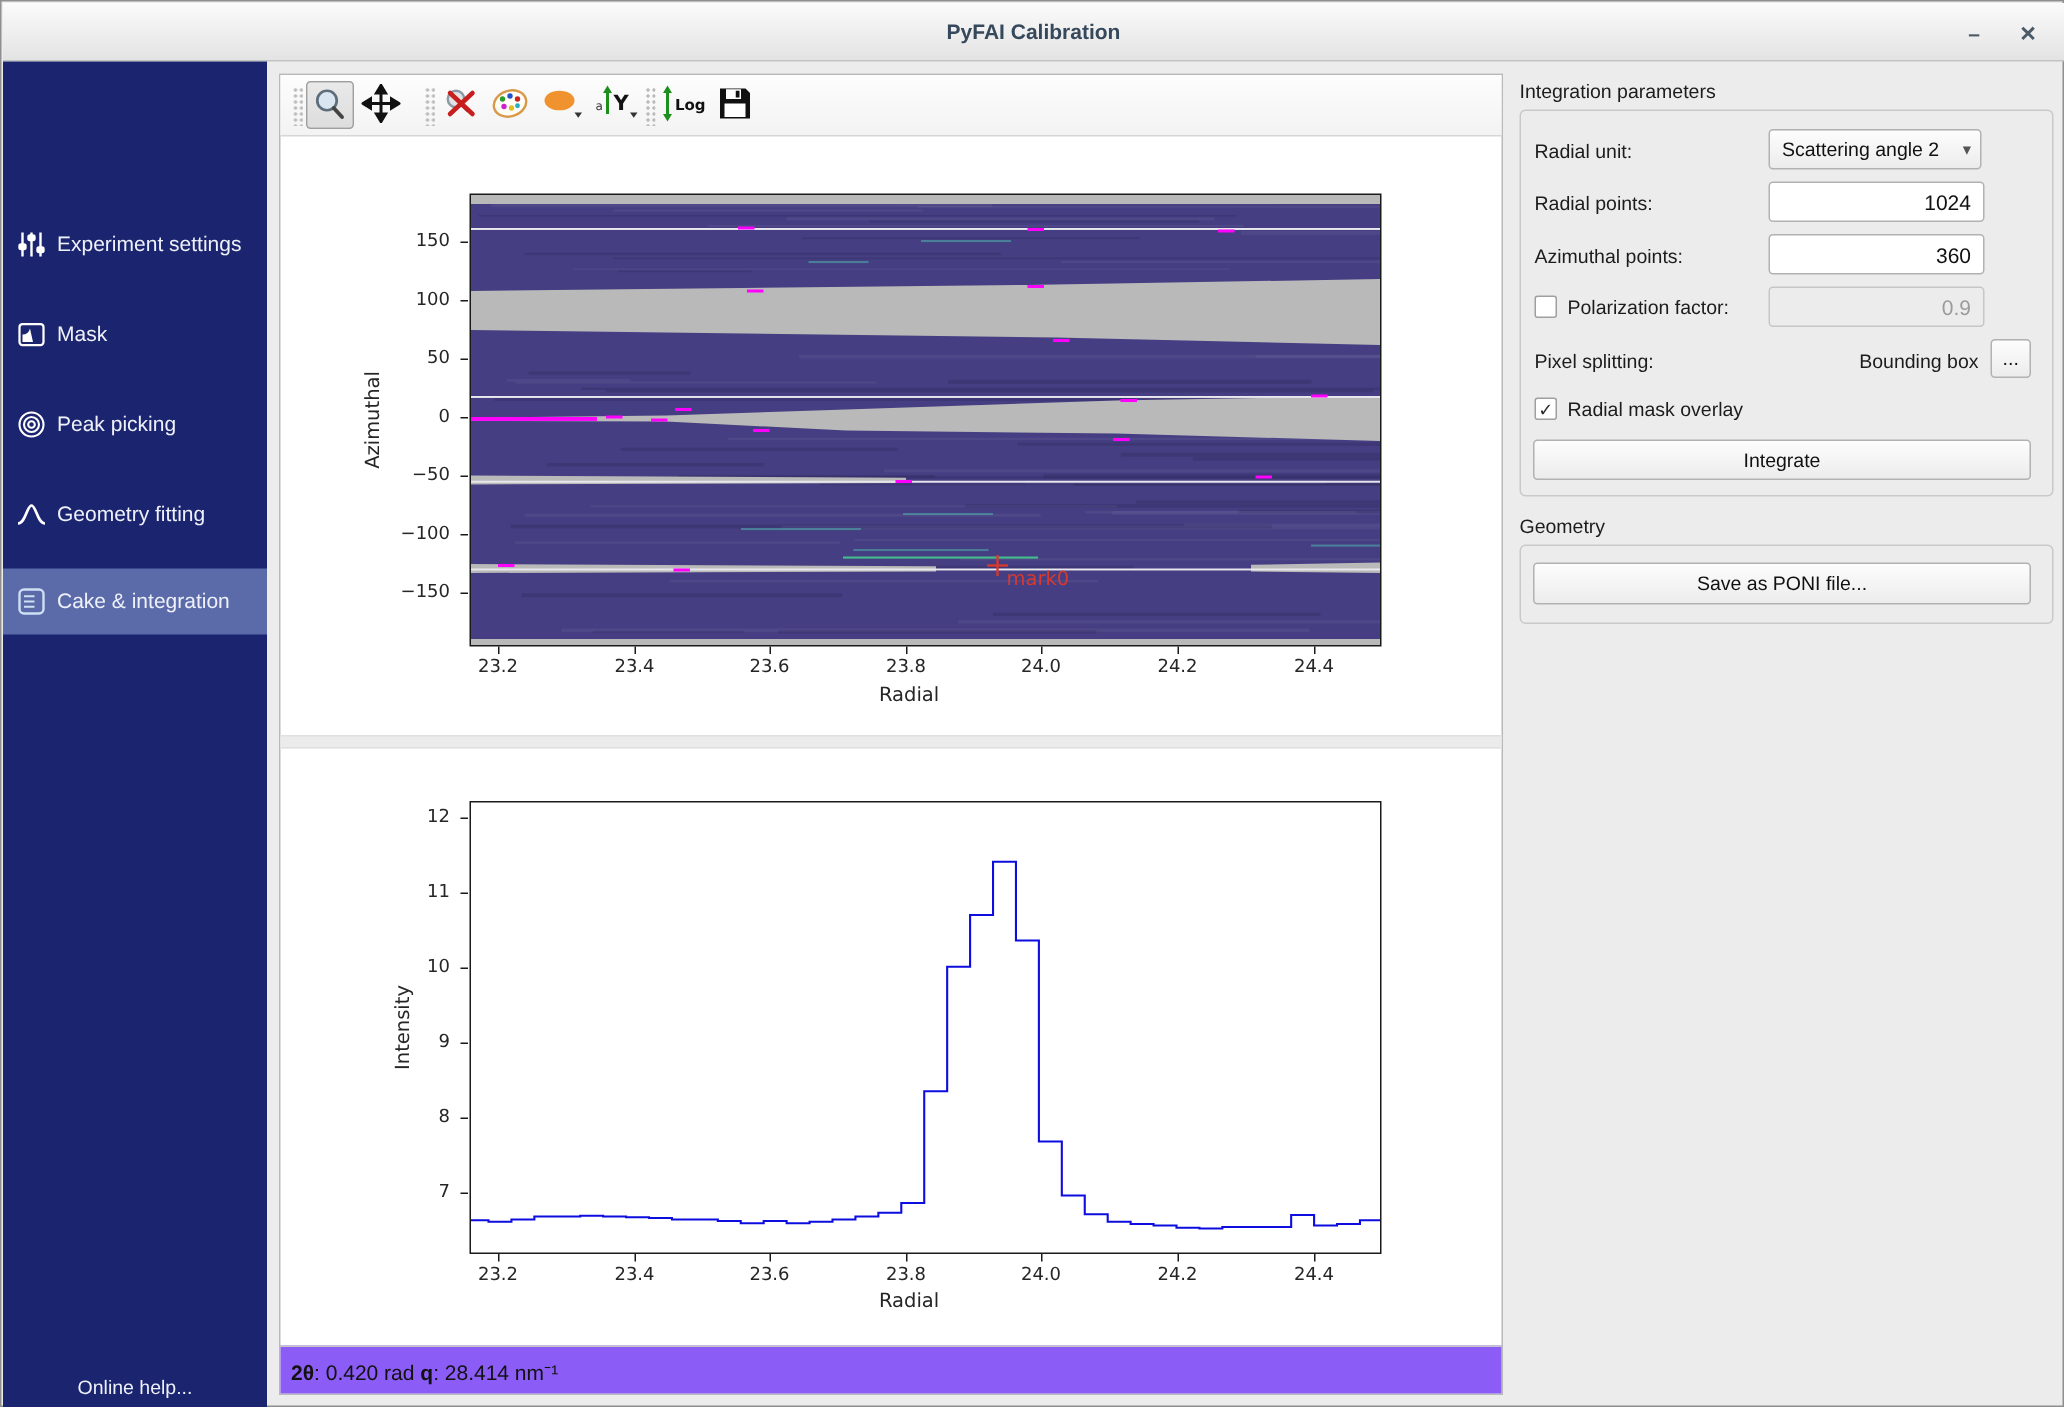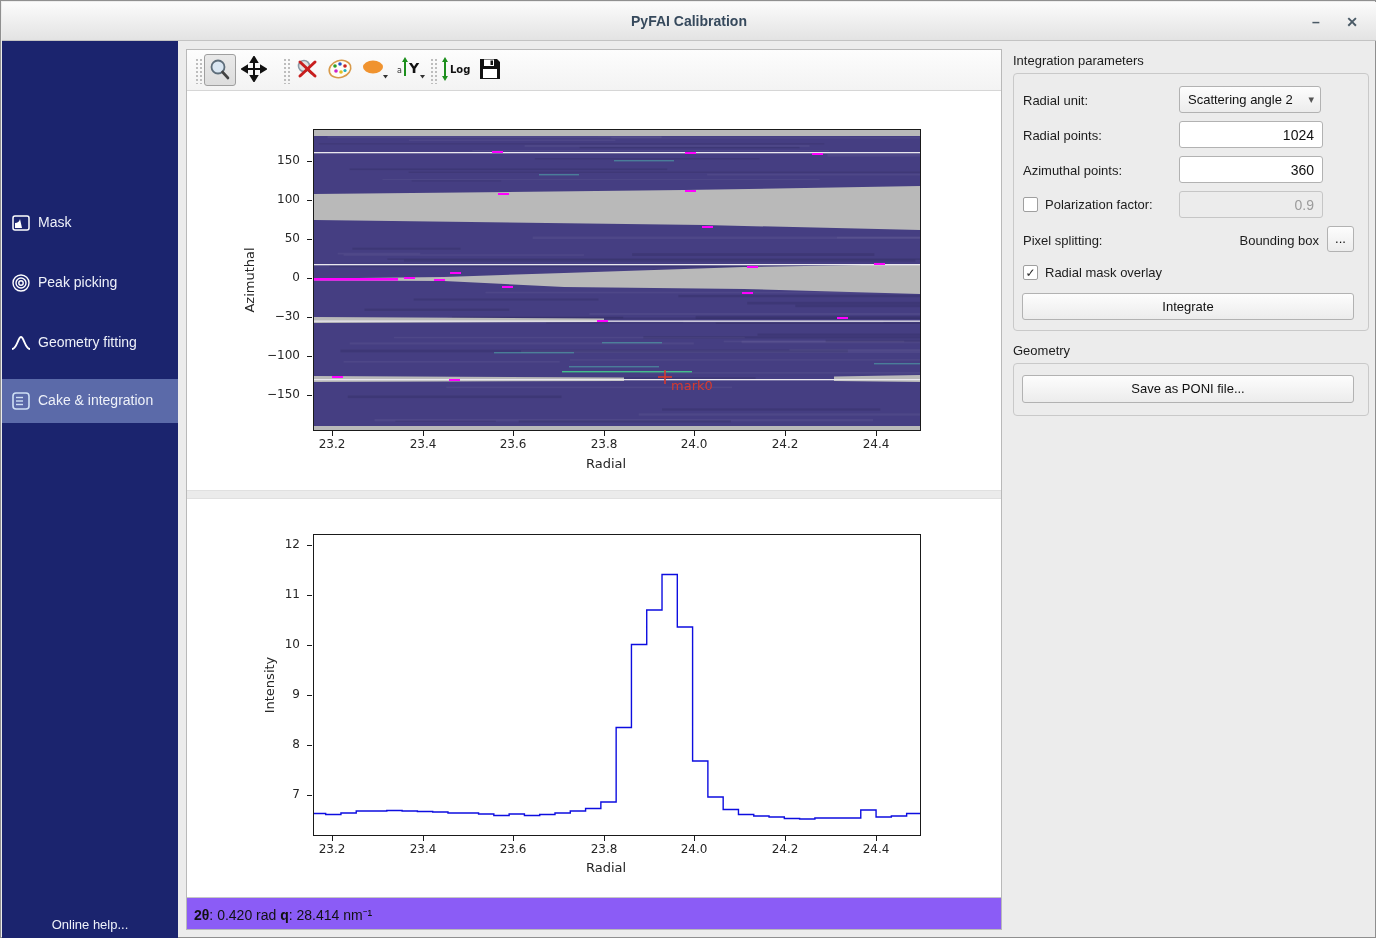--- a/index.html
+++ b/index.html
@@ -78,20 +78,33 @@
 
 <div class="app">
 
   <div class="titlebar">
     <div class="title">PyFAI Calibration</div>
     <div class="winbtn btn-min">–</div>
     <div class="winbtn btn-close">✕</div>
   </div>
 
   <div class="sidebar">
+    <div class="side-item" style="top:100px">
+      <svg class="ic" viewBox="0 0 20 20">
+        <g stroke="#fff" stroke-width="1.6" fill="#fff">
+          <line x1="4" y1="2" x2="4" y2="18"></line>
+            <line x1="10" y1="2" x2="10" y2="18"></line>
+            <line x1="16" y1="2" x2="16" y2="18"></line>
+          <rect x="2" y="10" width="4" height="3" rx="1"></rect>
+            <rect x="8" y="4" width="4" height="3" rx="1"></rect>
+            <rect x="14" y="12" width="4" height="3" rx="1"></rect>
+        </g>
+      </svg>
+      <span class="lbl">Experiment settings</span>
+    </div>
     <div class="side-item" style="top:160px">
       <svg class="ic" viewBox="0 0 20 20">
         <rect x="2" y="3" width="16" height="14" rx="2" fill="none" stroke="#fff" stroke-width="1.5"></rect>
         <path d="M4 15 L4 10 Q8 10 9 6 L11 15 Z" fill="#fff"></path>
       </svg>
       <span class="lbl">Mask</span>
     </div>
     <div class="side-item" style="top:220px">
       <svg class="ic" viewBox="0 0 20 20">
         <g fill="none" stroke="#fff" stroke-width="1.4">
@@ -318,21 +331,21 @@
   <div class="axis-label" style="left:585px;top:455px">Radial</div>
   <div id="cake-ticks">
       <span class="tick-label" style="position: absolute; left: 255px; top: 152px; width: 44px; text-align: right;">150</span>
       <div class="tick-mark" style="left: 306px; top: 160px; width: 5px; height: 1px;"></div>
       <span class="tick-label" style="position: absolute; left: 255px; top: 191px; width: 44px; text-align: right;">100</span>
       <div class="tick-mark" style="left: 306px; top: 199px; width: 5px; height: 1px;"></div>
       <span class="tick-label" style="position: absolute; left: 255px; top: 230px; width: 44px; text-align: right;">50</span>
       <div class="tick-mark" style="left: 306px; top: 238px; width: 5px; height: 1px;"></div>
       <span class="tick-label" style="position: absolute; left: 255px; top: 269px; width: 44px; text-align: right;">0</span>
       <div class="tick-mark" style="left: 306px; top: 277px; width: 5px; height: 1px;"></div>
-      <span class="tick-label" style="position: absolute; left: 255px; top: 308px; width: 44px; text-align: right;">−30</span>
+      <span class="tick-label" style="position: absolute; left: 255px; top: 308px; width: 44px; text-align: right;">−50</span>
       <div class="tick-mark" style="left: 306px; top: 316px; width: 5px; height: 1px;"></div>
       <span class="tick-label" style="position: absolute; left: 255px; top: 347px; width: 44px; text-align: right;">−100</span>
       <div class="tick-mark" style="left: 306px; top: 355px; width: 5px; height: 1px;"></div>
       <span class="tick-label" style="position: absolute; left: 255px; top: 386px; width: 44px; text-align: right;">−150</span>
       <div class="tick-mark" style="left: 306px; top: 394px; width: 5px; height: 1px;"></div>
       <span class="tick-label" style="position: absolute; left: 301px; top: 436px; width: 60px; text-align: center;">23.2</span>
       <div class="tick-mark" style="left: 331px; top: 430px; width: 1px; height: 5px;"></div>
       <span class="tick-label" style="position: absolute; left: 392px; top: 436px; width: 60px; text-align: center;">23.4</span>
       <div class="tick-mark" style="left: 422px; top: 430px; width: 1px; height: 5px;"></div>
       <span class="tick-label" style="position: absolute; left: 482px; top: 436px; width: 60px; text-align: center;">23.6</span>

